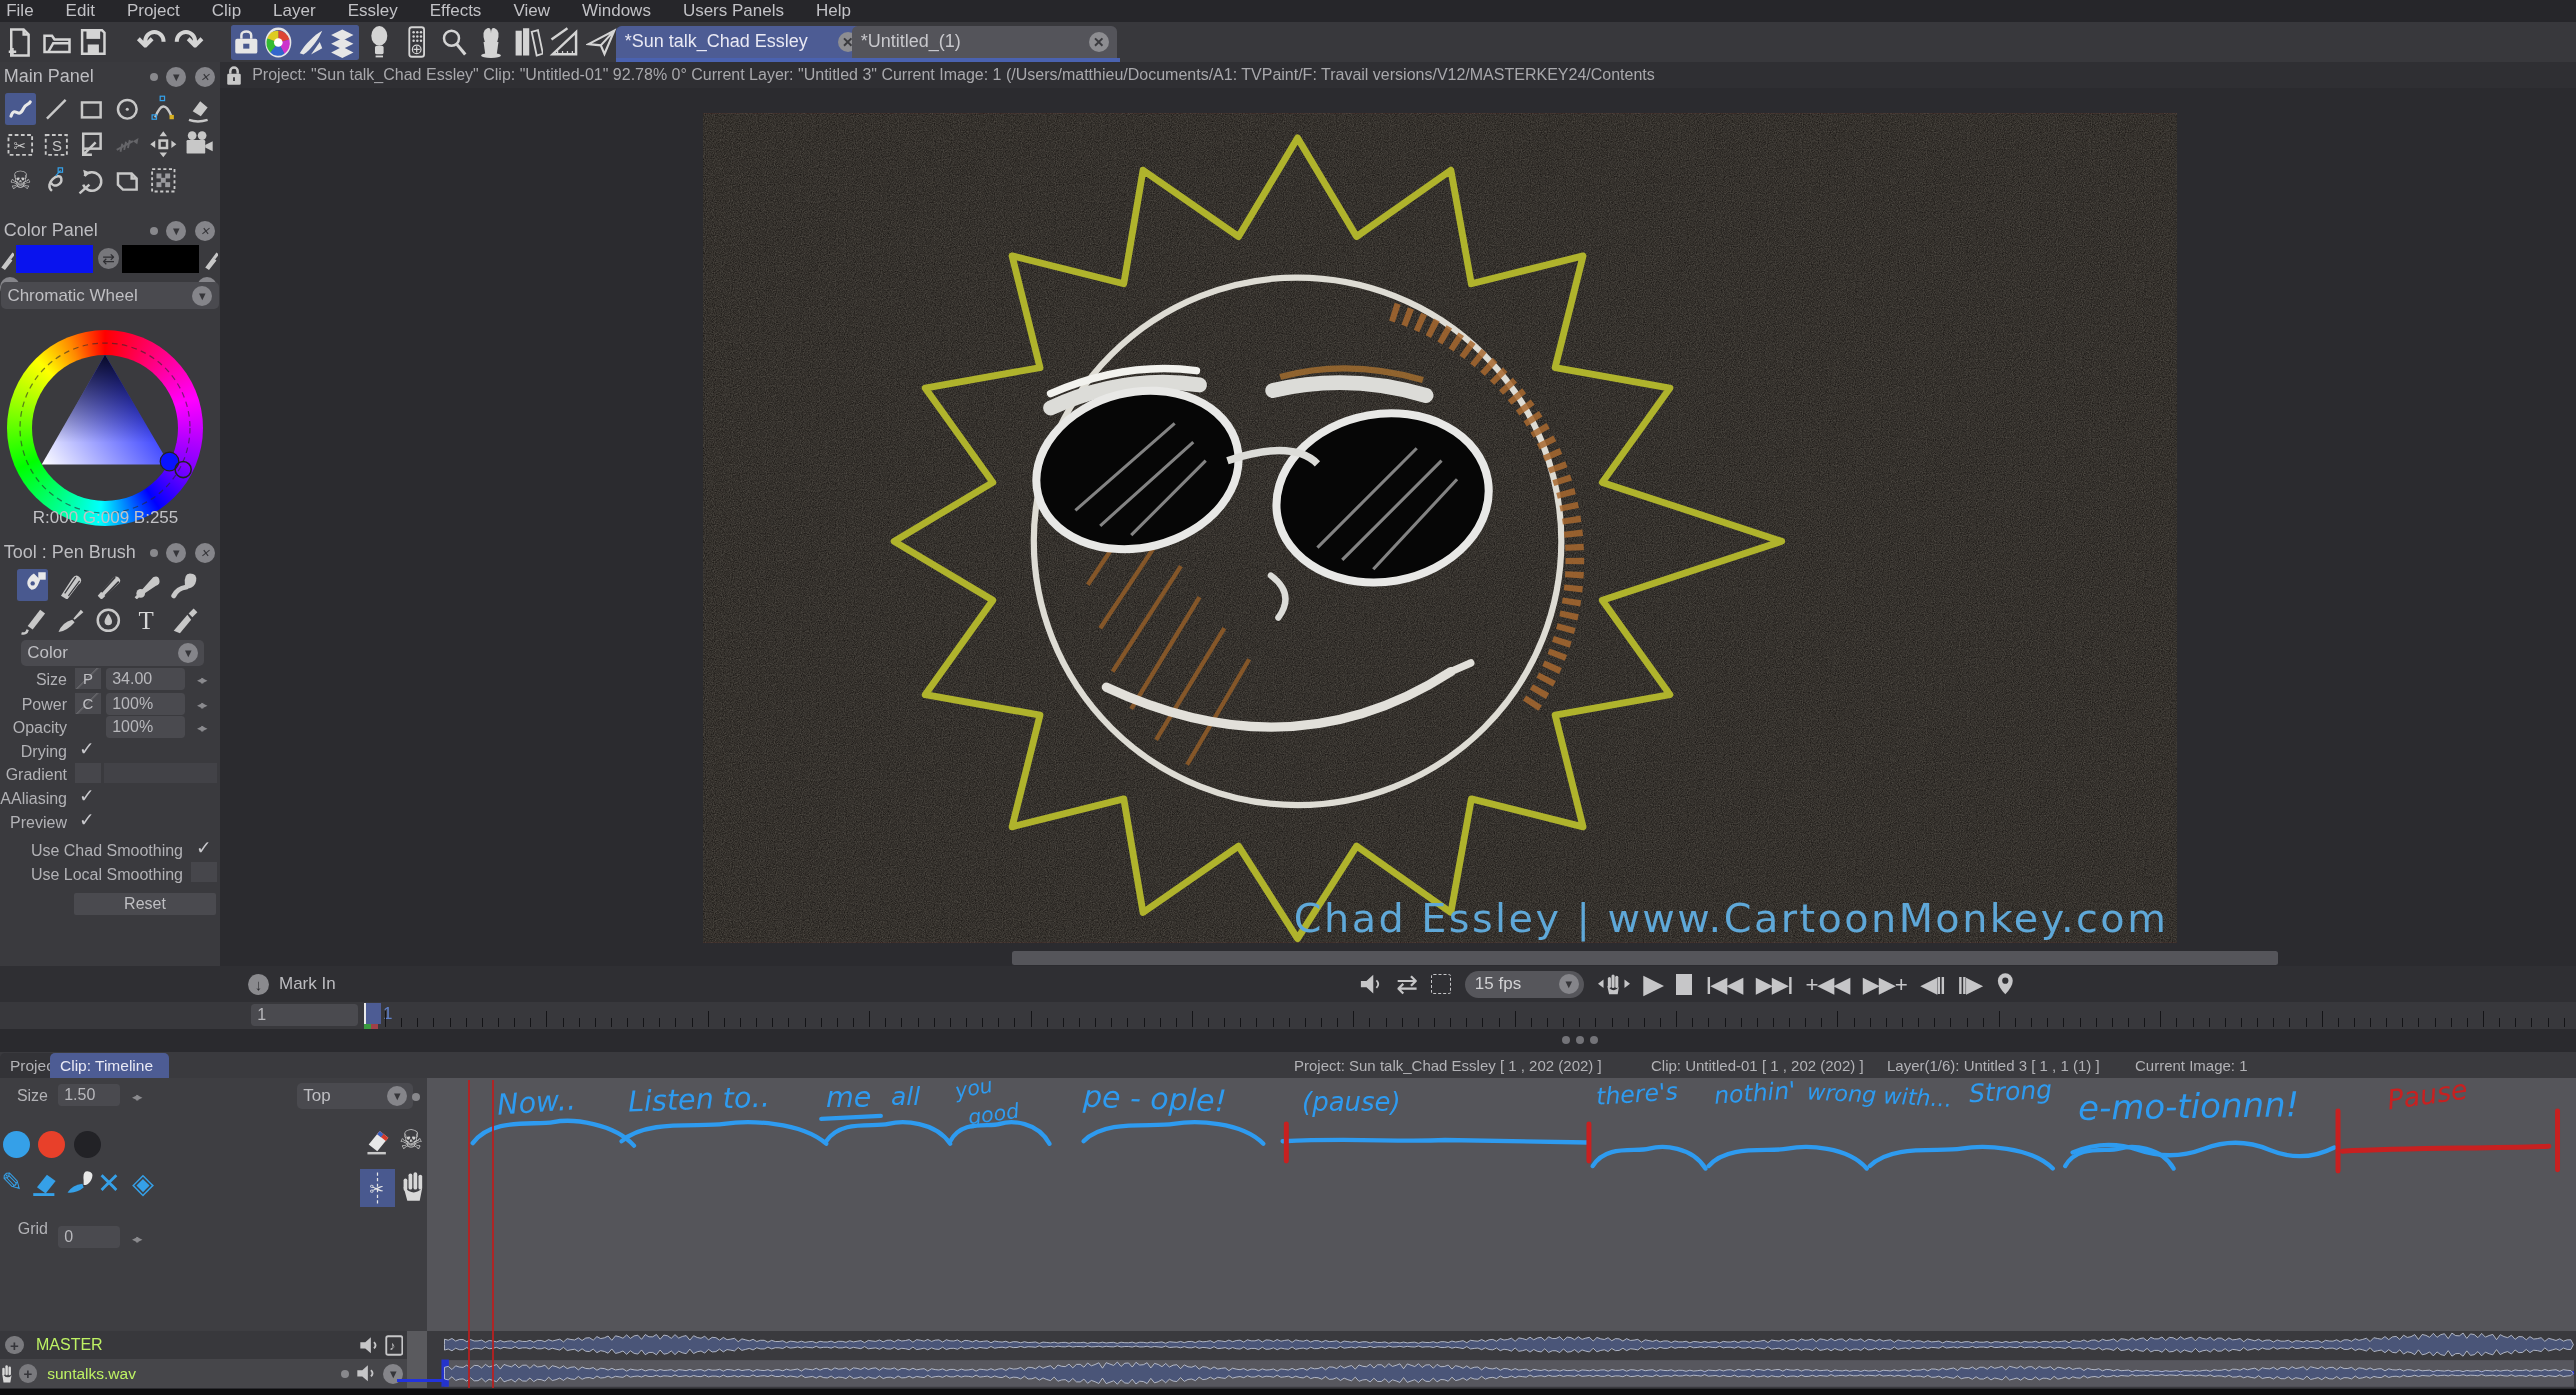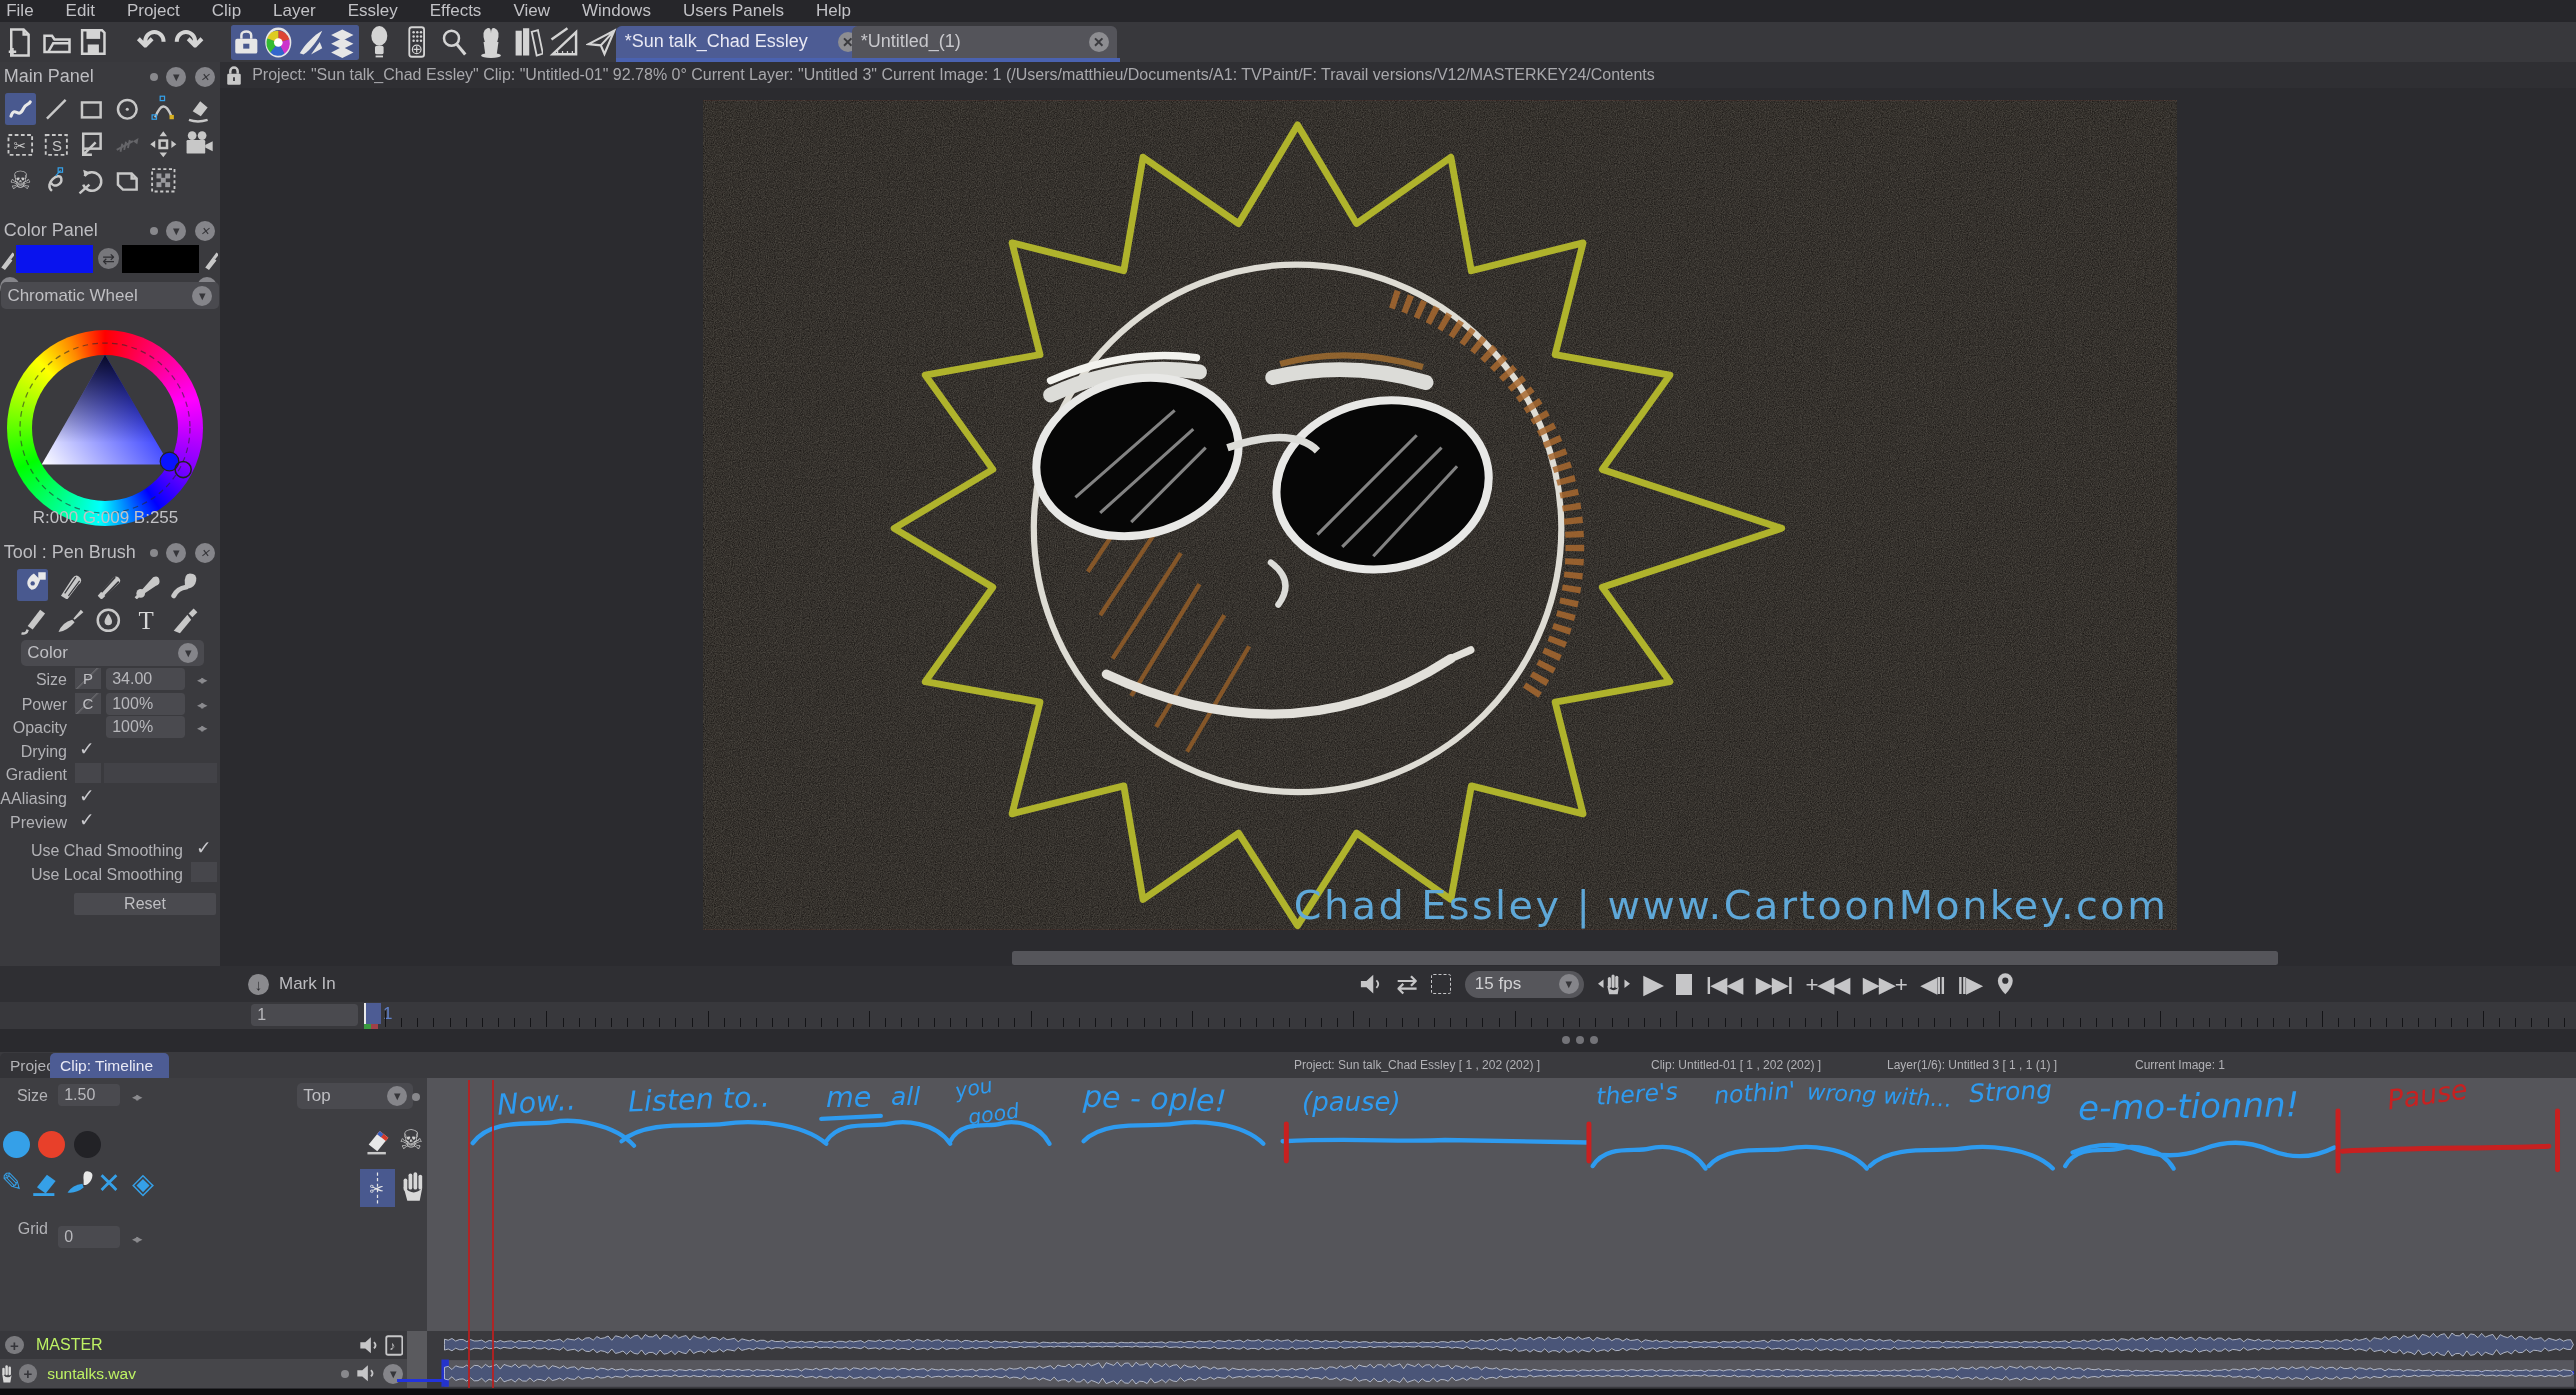--- a/index.html
+++ b/index.html
@@ -48,37 +48,37 @@
   .chk{position:absolute;font-size:18.6px;color:#c8c8cc}
   .ubox{position:absolute;width:26px;height:20px;background:#46464b}
   .arrows{position:absolute;color:#8a8a8e;font-size:12.4px;letter-spacing:-1.9px}
   #resetbtn{position:absolute;left:74px;top:893px;width:142px;height:22.3px;background:#4a4a4f;
             color:#bfbfc3;font-size:16px;display:flex;align-items:center;justify-content:center;border-radius:1.9px}
   
   #wheel{left:7.4px;top:330px;width:196px;height:196px;border-radius:50%;
          background:conic-gradient(#f00,#f0f 72deg,#8000ff 116deg,#00f 146deg,#0ff 183deg,#0f0 245deg,#aaff00 290deg,#ff0 315deg,#ff8800 338deg,#f00)}
   #wheelinner{left:32px;top:355px;width:146px;height:146px;border-radius:50%;background:#3a3a3e}
   
-  #canvaswrap{left:703px;top:100px;width:1474px;height:830px;background:#b91c1c}
+  #canvaswrap{left:703px;top:113px;width:1474px;height:830px;background:#b91c1c}
   
   #hscroll{left:1012px;top:951px;width:1266px;height:14.3px;background:#55555a;border-radius:2.5px}
   #transport{left:0;top:966px;width:2576px;height:36px;background:#2f2f33}
   .trow{position:absolute;display:flex;align-items:center;gap:12.4px;height:36px;color:#c6c6c8}
   .tg{font-size:22.3px;letter-spacing:-1.2px;display:flex;align-items:center;color:#c6c6c8;white-space:nowrap}
   #fpsbox{width:104px;height:27px;background:#56565b;border-radius:13.7px;display:flex;align-items:center;
           justify-content:space-between;padding:0 5px 0 10px;font-size:17px;color:#d2d2d4}
   #rulerrow{left:0;top:1002px;width:2576px;height:27px;background:#38383c}
   #ruler{left:385px;top:1002px;width:2191px;height:26px}
   .tick{position:absolute;bottom:1.2px;width:1.2px;background:#141417}
   #gaprow{left:0;top:1029px;width:2576px;height:23px;background:#2a2a2e}
   .splitdots{display:flex;gap:6.2px}
   .splitdots i{width:8px;height:8px;border-radius:50%;background:#737378}
   
   #infobar{left:0;top:1052px;width:2576px;height:26px;background:#3a3a3e;display:flex;align-items:center}
-  #infobar span{font-size:12px;color:#b2b2b6;white-space:nowrap}
+  #infobar span{font-size:15px;color:#b2b2b6;white-space:nowrap}
   
   #tl-left{left:0;top:1078px;width:427px;height:253px;background:#3e3e42}
   #tl-anno{left:427px;top:1078px;width:2149px;height:253px;background:#55555a;overflow:hidden}
   .ttab{position:absolute;top:1053px;height:25px;border-radius:5px 5px 0 0;display:flex;
         align-items:center;padding:0 10px;font-size:15.5px}
   .ann{position:absolute;font-family:"DejaVu Sans",sans-serif;font-style:italic;
        color:var(--annotation_blue,#2e9bf0);white-space:nowrap}
   .ann.red{color:var(--annotation_red,#c82020)}
   .redline{position:absolute;width:1.9px;background:#b82020;opacity:.9}
   .bluedot{width:27px;height:27px;border-radius:50%}

